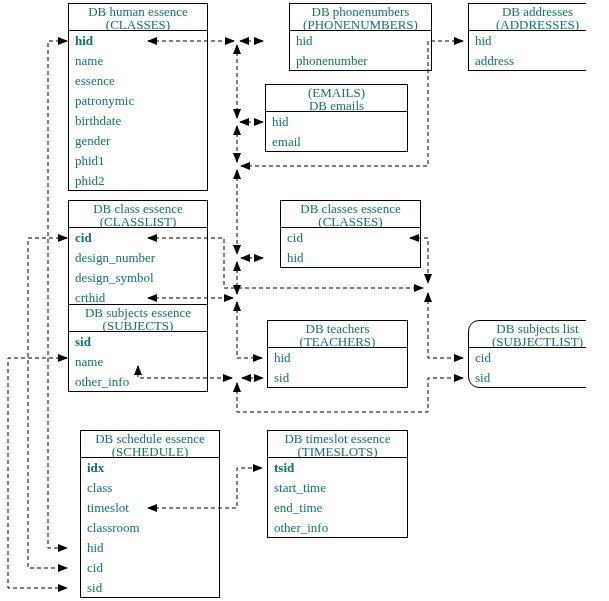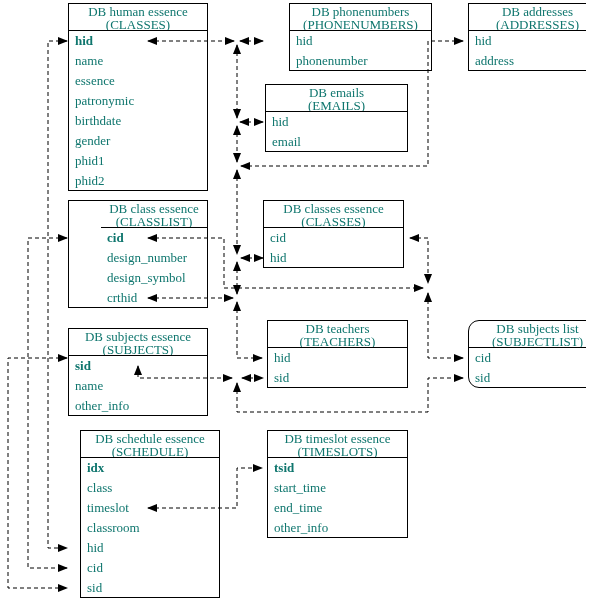--- a/index.html
+++ b/index.html
@@ -49,45 +49,45 @@
       <div class="tbl" style="left: 468px; top: 3px; width: 139px; height: 68px;">
         <div class="tbl-header">
           <span>DB addresses</span>
           <span>(ADDRESSES)</span>
         </div>
         <div class="tbl-row">hid</div>
         <div class="tbl-row">address</div>
       </div>
       <div class="tbl" style="left: 265px; top: 84px; width: 143px; height: 68px;">
         <div class="tbl-header">
+          <span>(EMAILS)</span>
           <span>DB emails</span>
-          <span>(EMAILS)</span>
         </div>
         <div class="tbl-row">hid</div>
         <div class="tbl-row">email</div>
       </div>
-      <div class="tbl" style="left: 68px; top: 200px; width: 140px; height: 108px; padding-left: 32px;">
+      <div class="tbl" style="left: 68px; top: 200px; width: 140px; height: 108px;">
         <div class="tbl-header">
           <span>DB class essence</span>
           <span>(CLASSLIST)</span>
         </div>
         <div class="tbl-row bold">cid</div>
         <div class="tbl-row">design_number</div>
         <div class="tbl-row">design_symbol</div>
         <div class="tbl-row">crthid</div>
       </div>
-      <div class="tbl" style="left: 263px; top: 200px; width: 141px; height: 68px;">
+      <div class="tbl" style="left: 280px; top: 200px; width: 141px; height: 68px;">
         <div class="tbl-header">
           <span>DB classes essence</span>
           <span>(CLASSES)</span>
         </div>
         <div class="tbl-row">cid</div>
         <div class="tbl-row">hid</div>
       </div>
-      <div class="tbl" style="left: 68px; top: 328px; width: 140px; height: 88px;">
+      <div class="tbl" style="left: 68px; top: 304px; width: 140px; height: 88px;">
         <div class="tbl-header">
           <span>DB subjects essence</span>
           <span>(SUBJECTS)</span>
         </div>
         <div class="tbl-row bold">sid</div>
         <div class="tbl-row">name</div>
         <div class="tbl-row">other_info</div>
       </div>
       <div class="tbl" style="left: 267px; top: 320px; width: 141px; height: 68px;">
         <div class="tbl-header">

